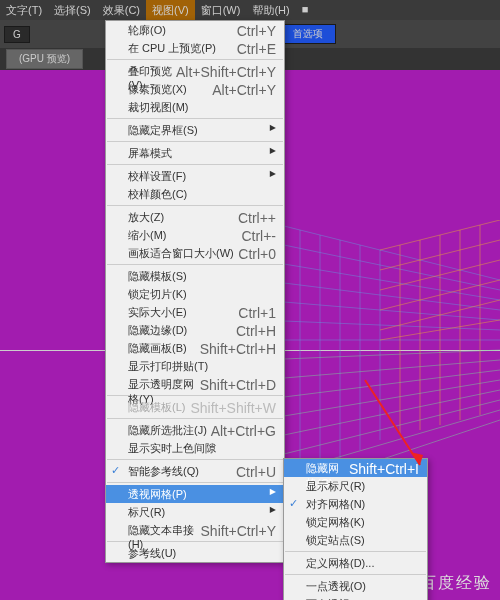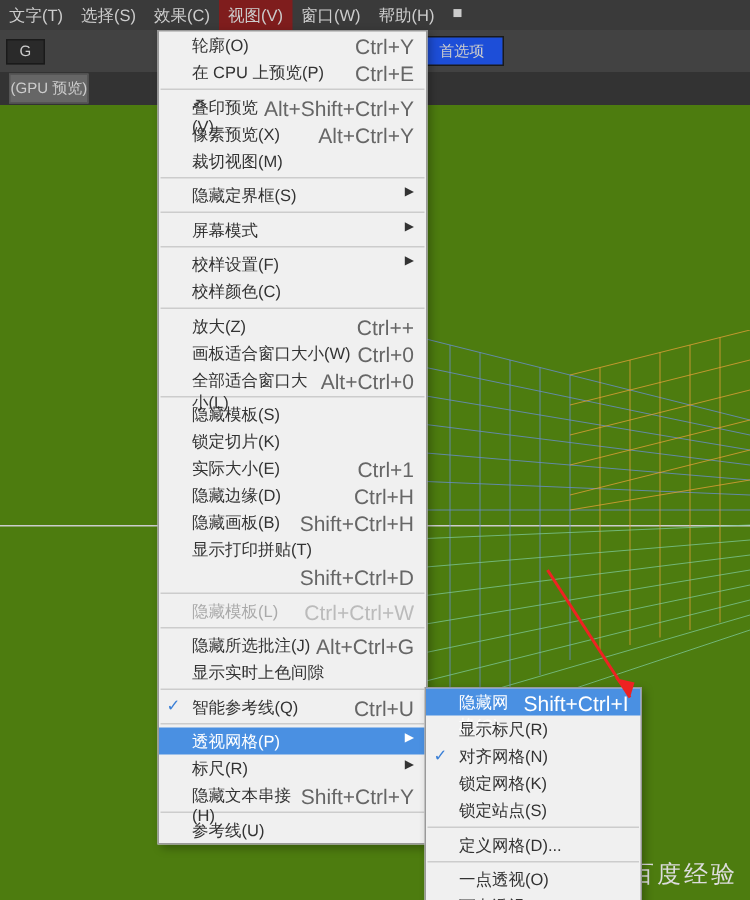--- a/index.html
+++ b/index.html
@@ -1,26 +1,26 @@
 <!DOCTYPE html>
 <html><head>
 <meta charset="utf-8">
 <style>
 *{margin:0;padding:0;box-sizing:border-box;font-family:"Microsoft YaHei",sans-serif;font-size:11px}
 body{width:500px;height:600px;background:#fff;overflow:hidden;position:relative}
 .menubar{background:#3a3a3a;height:20px;display:flex;align-items:flex-start;color:#ccc}
 .menubar span{padding:3px 6px;cursor:pointer}
-.menubar .active{background:#7f1d1d}
+.menubar .active{background:#a16207}
 .toolbar{background:#424242;height:28px;display:flex;align-items:center;color:#ccc;gap:4px;padding:0 4px}
 .toolbar .dd{background:#2a2a2a;border:1px solid #1a1a1a;padding:2px 8px;font-size:10px}
 .toolbar .btn{background:#1d4ed8;border:1px solid #1a1a1a;padding:2px 12px;font-size:10px}
 .toolbar .sw{width:22px;height:18px;background:#000;border:1px solid #666;margin-left:150px}
 .subbar{background:#333;height:22px;display:flex;align-items:center;color:#ccc;padding:0 6px}
-.tab{background:#666;padding:2px 0;border:1px solid #555;font-size:10px}
-.canvas{position:absolute;top:70px;left:0;right:0;bottom:0;background:#4d7c0f}
+.tab{background:#666;padding:2px 12px;border:1px solid #555;font-size:10px}
+.canvas{position:absolute;top:70px;left:0;right:0;bottom:0;background:#a21caf}
 .horizon{position:absolute;top:280px;left:0;right:0;height:1px;background:#ccc}
 .grid{position:absolute;top:150px;right:0;width:240px;height:280px}
 .grid line{stroke-width:0.5}
 .menu{position:absolute;top:20px;left:105px;width:180px;background:#f0f0f0;border:1px solid #999;box-shadow:2px 2px 6px rgba(0,0,0,.3);z-index:10}
 .mi{display:flex;padding:2px 8px 2px 22px;height:18px;position:relative;color:#333;cursor:pointer}
 .mi .chk{position:absolute;left:5px;color:#3a7fd6}
 .mi .sc{margin-left:auto;color:#666;font-size:14px}
 .mi .ar{margin-left:auto;font-size:8px}
 .mi.hl{background:#4a90e2;color:#fff}
 .mi.hl .sc{color:#fff}
@@ -142,27 +142,27 @@
     </div>
     <div class="mi">
       <span>校样颜色(C)</span>
     </div>
     <div class="sep"></div>
     <div class="mi">
       <span>放大(Z)</span>
       <span class="sc">Ctrl++</span>
     </div>
     <div class="mi">
+      <span>缩小(M)</span>
+      <span class="sc">Ctrl+-</span>
+    </div>
+    <div class="mi">
       <span>画板适合窗口大小(W)</span>
       <span class="sc">Ctrl+0</span>
     </div>
-    <div class="mi">
-      <span>全部适合窗口大小(L)</span>
-      <span class="sc">Alt+Ctrl+0</span>
-    </div>
     <div class="sep"></div>
     <div class="mi">
       <span>隐藏模板(S)</span>
     </div>
     <div class="mi">
       <span>锁定切片(K)</span>
     </div>
     <div class="mi">
       <span>实际大小(E)</span>
       <span class="sc">Ctrl+1</span>
@@ -172,26 +172,27 @@
       <span class="sc">Ctrl+H</span>
     </div>
     <div class="mi">
       <span>隐藏画板(B)</span>
       <span class="sc">Shift+Ctrl+H</span>
     </div>
     <div class="mi">
       <span>显示打印拼贴(T)</span>
     </div>
     <div class="mi">
+      <span>显示透明度网格(Y)</span>
       <span class="sc">Shift+Ctrl+D</span>
     </div>
     <div class="sep"></div>
     <div class="mi dis">
       <span>隐藏模板(L)</span>
-      <span class="sc">Ctrl+Ctrl+W</span>
+      <span class="sc">Shift+Shift+W</span>
     </div>
     <div class="sep"></div>
     <div class="mi">
       <span>隐藏所选批注(J)</span>
       <span class="sc">Alt+Ctrl+G</span>
     </div>
     <div class="mi">
       <span>显示实时上色间隙</span>
     </div>
     <div class="sep"></div>

